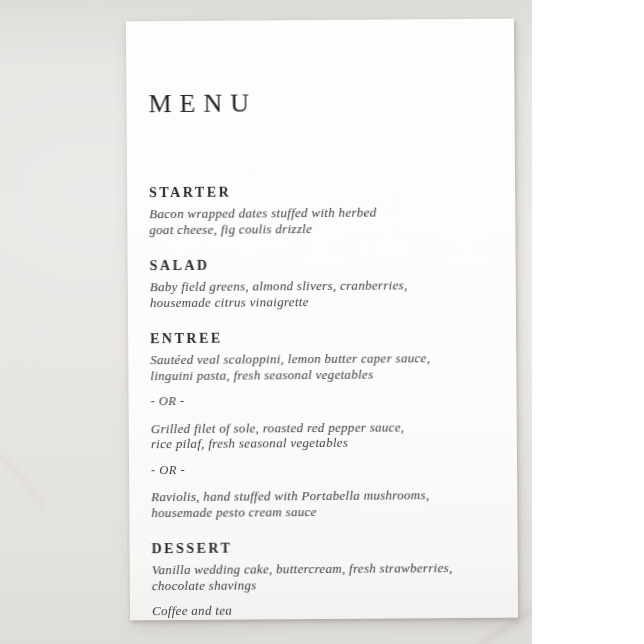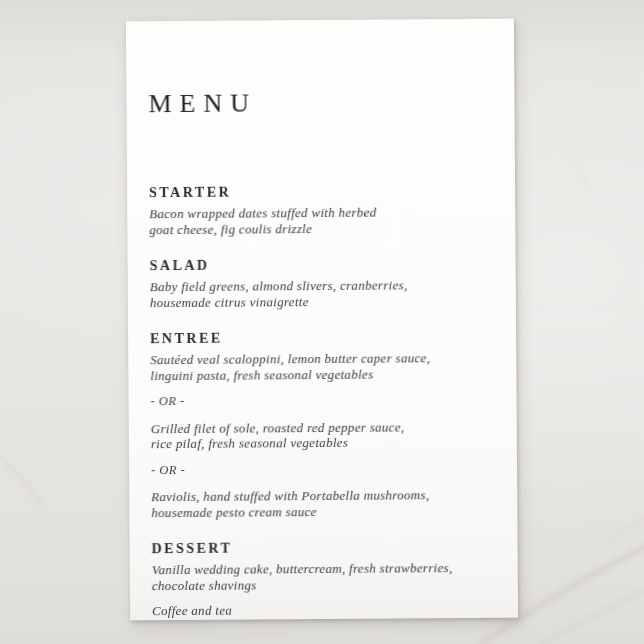--- a/index.html
+++ b/index.html
@@ -3,21 +3,21 @@
 <meta charset="utf-8">
 <style>
   html, body { margin: 0; padding: 0; }
   body {
     width: 644px; height: 644px;
     font-family: "Liberation Serif", "DejaVu Serif", serif;
     overflow: hidden;
   }
   .stage {
     position: relative;
-    width: 644px; height: 644px;
+    width: 532px; height: 644px;
     overflow: hidden;
     background:
       radial-gradient(420px 300px at 18% 30%, rgba(255,255,255,0.18), rgba(255,255,255,0) 70%),
       radial-gradient(500px 360px at 88% 42%, rgba(255,255,255,0.30), rgba(255,255,255,0) 75%),
       linear-gradient(180deg, #dedcd9 0%, #e7e5e2 10%, #e8e6e3 55%, #e3e1de 88%, #dfddda 100%);
   }
   .veins {
     position: absolute; inset: 0;
     width: 644px; height: 644px;
     pointer-events: none;

